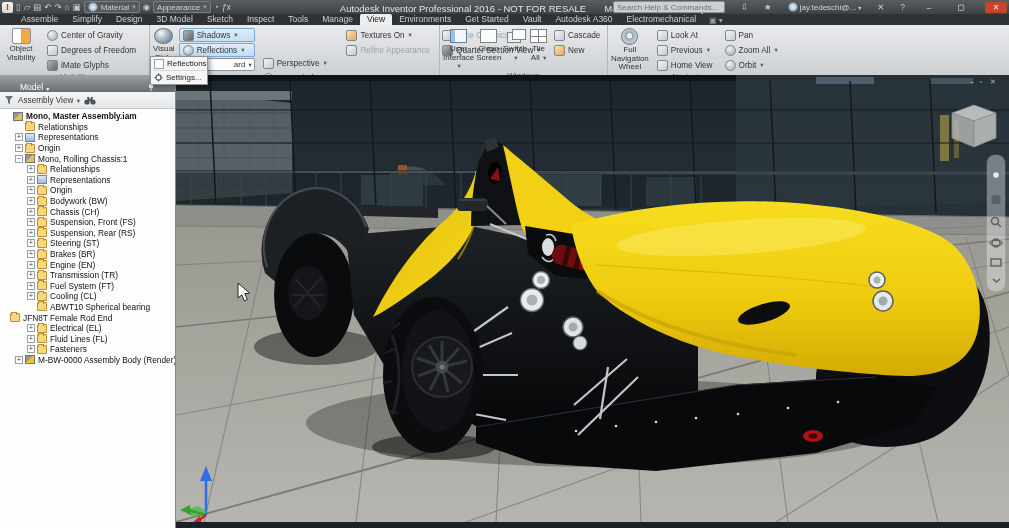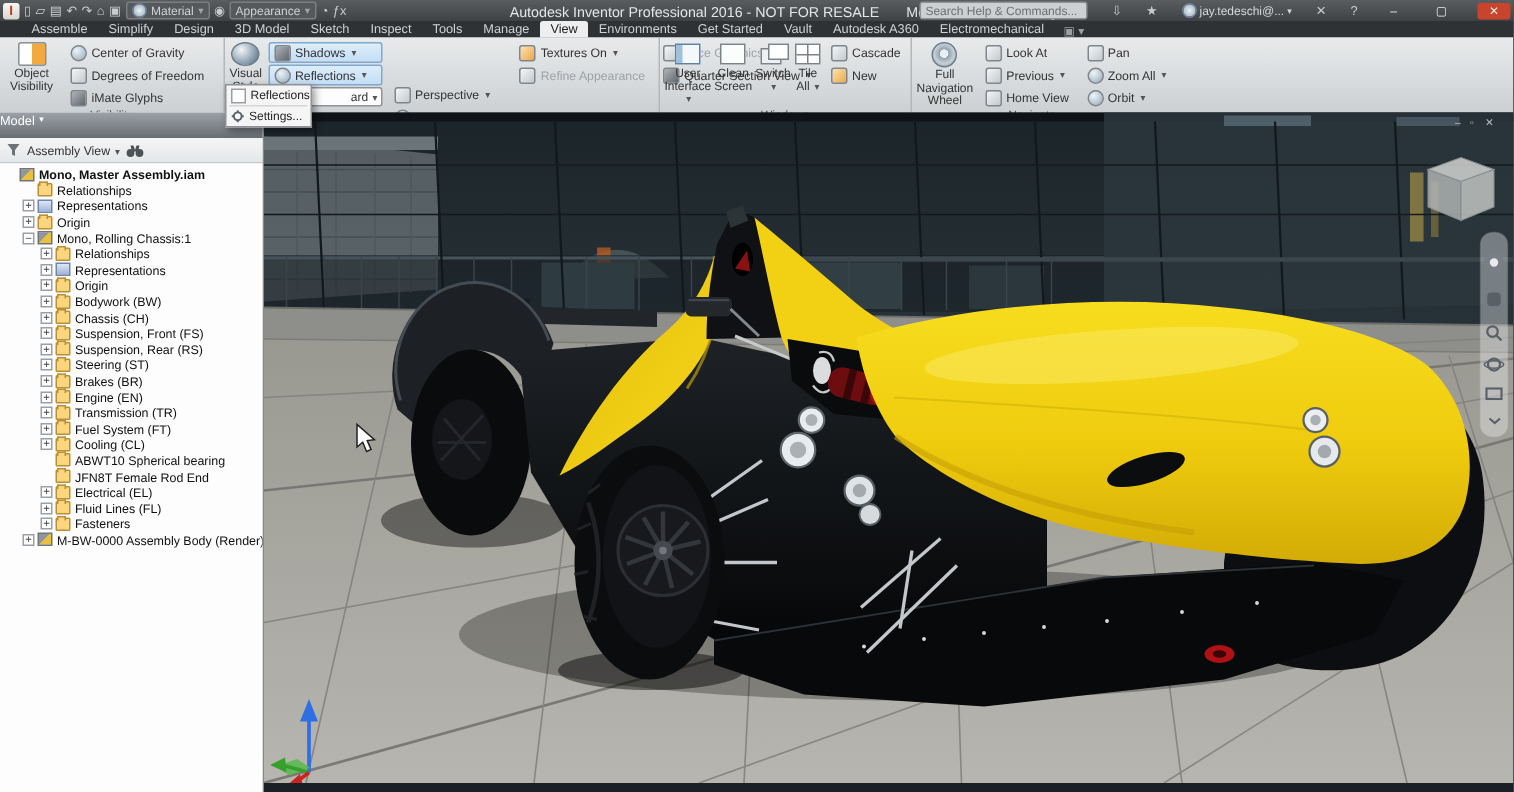--- a/index.html
+++ b/index.html
@@ -71,21 +71,21 @@
   
   .menu{position:absolute;left:150px;top:56px;width:56px;background:#f5f5f5;
     border:1px solid #8f9296;box-shadow:2px 2px 5px rgba(0,0,0,.4);z-index:60;font-size:8px;color:#222;}
   .menu .mrow{display:flex;align-items:center;gap:3px;height:13px;padding:0 3px;}
   .menu .sep{height:1px;background:#d4d6d8;margin:0 2px;}
   .chk{width:8px;height:8px;border:1px solid #9a9ea1;background:#fff;flex:none;}
   
   .browser{position:absolute;left:0;top:75px;width:176px;height:453px;background:#fbfcfc;
     border-right:1px solid #83878b;box-sizing:border-box;display:flex;flex-direction:column;}
   .bheader{height:17px;background:linear-gradient(#9ba1a7,#686e74);color:#fff;font-size:8.5px;
-    display:flex;align-items:flex-start;padding:0 0;gap:3px;}
+    display:flex;align-items:flex-end;padding:0 20px;gap:3px;}
   .bheader .sp{flex:1;}
   .btool{height:16px;background:linear-gradient(#f4f5f6,#e4e7e9);border-bottom:1px solid #c7cacd;
     display:flex;align-items:center;gap:4px;padding:0 4px;font-size:8.2px;color:#333;}
   .tree{flex:1;overflow:hidden;padding-top:2px;background:#fdfdfe;}
   .trow{height:10.6px;display:flex;align-items:center;font-size:8.3px;color:#101010;white-space:nowrap;}
   .trow .exp{width:8px;height:8px;border:1px solid #9aa0a5;background:#fff;flex:none;
     font-size:7.5px;line-height:6.5px;text-align:center;color:#444;margin-right:2px;box-sizing:border-box;}
   .trow .spc{width:10px;flex:none;}
   .tico{width:10px;height:9px;flex:none;margin-right:3px;position:relative;}
   .tico.folder{background:#fcd67f;border:1px solid #bb8f33;border-radius:1px;box-sizing:border-box;}
@@ -471,21 +471,21 @@
         <div class="trow" style="padding-left: 27px;">
           <span class="exp">+</span>
           <span class="tico folder"></span>
           <span>Cooling (CL)</span>
         </div>
         <div class="trow" style="padding-left: 27px;">
           <span class="spc"></span>
           <span class="tico folder"></span>
           <span>ABWT10 Spherical bearing</span>
         </div>
-        <div class="trow" style="padding-left: 27px;">
+        <div class="trow" style="">
           <span class="spc"></span>
           <span class="tico folder"></span>
           <span>JFN8T Female Rod End</span>
         </div>
         <div class="trow" style="padding-left: 27px;">
           <span class="exp">+</span>
           <span class="tico folder"></span>
           <span>Electrical (EL)</span>
         </div>
         <div class="trow" style="padding-left: 27px;">

